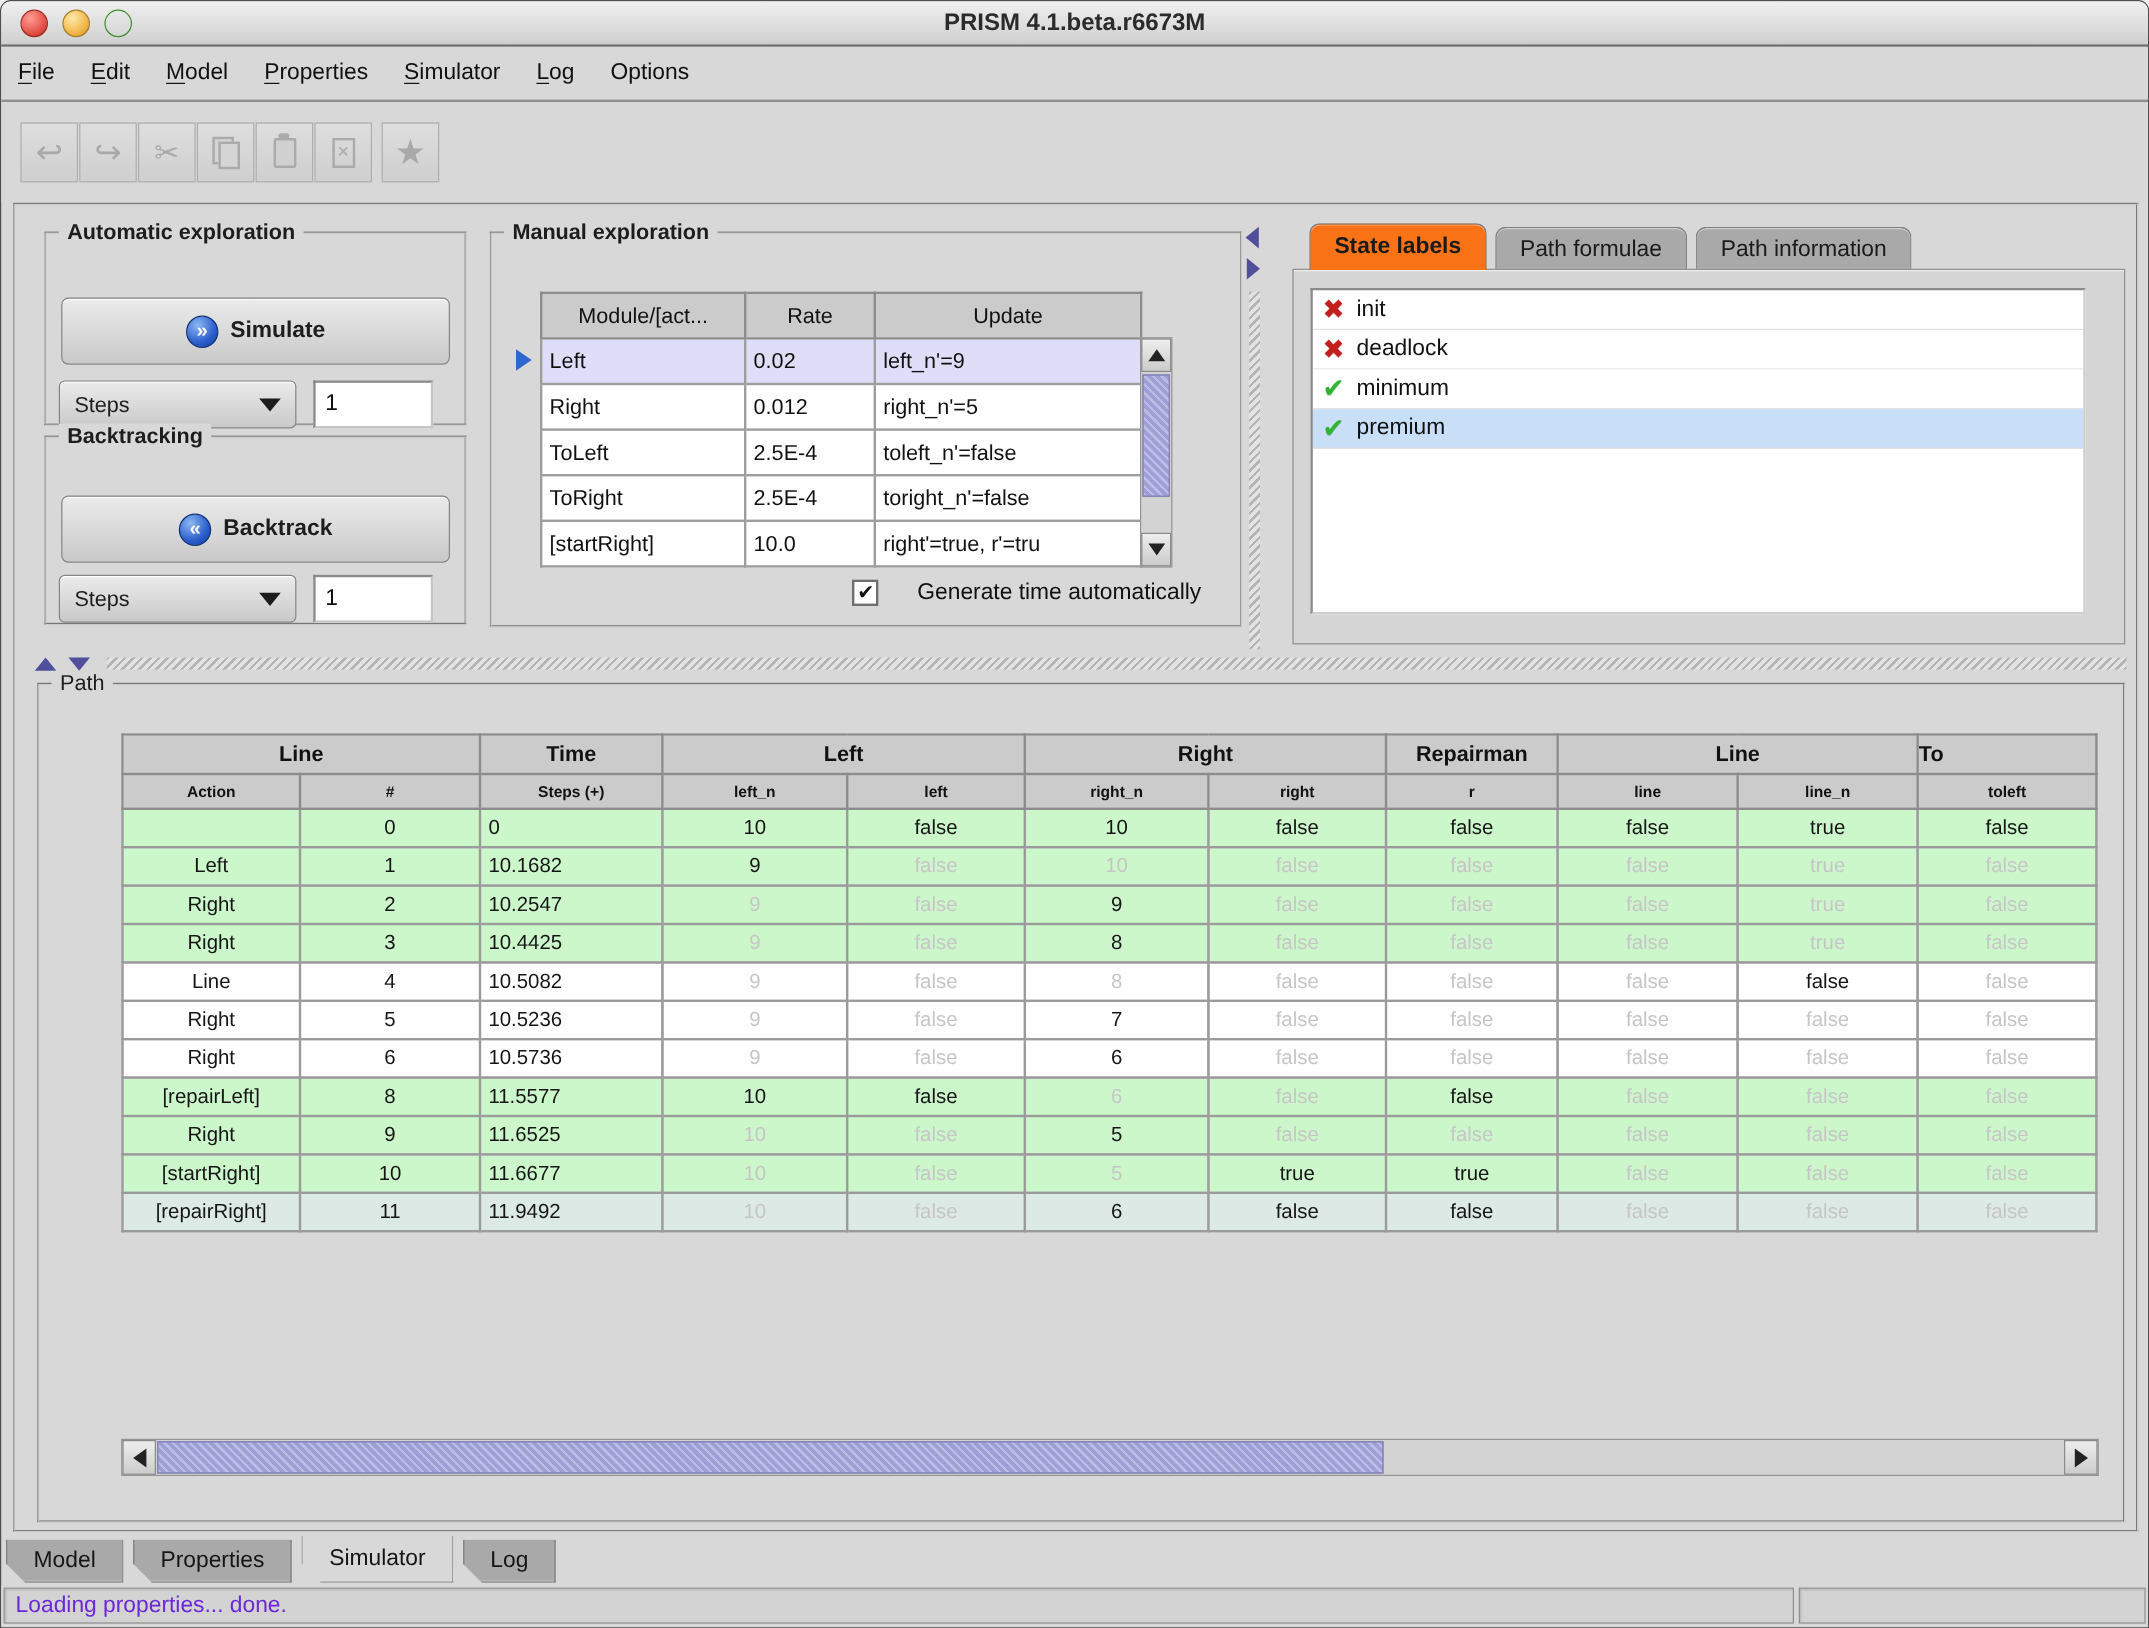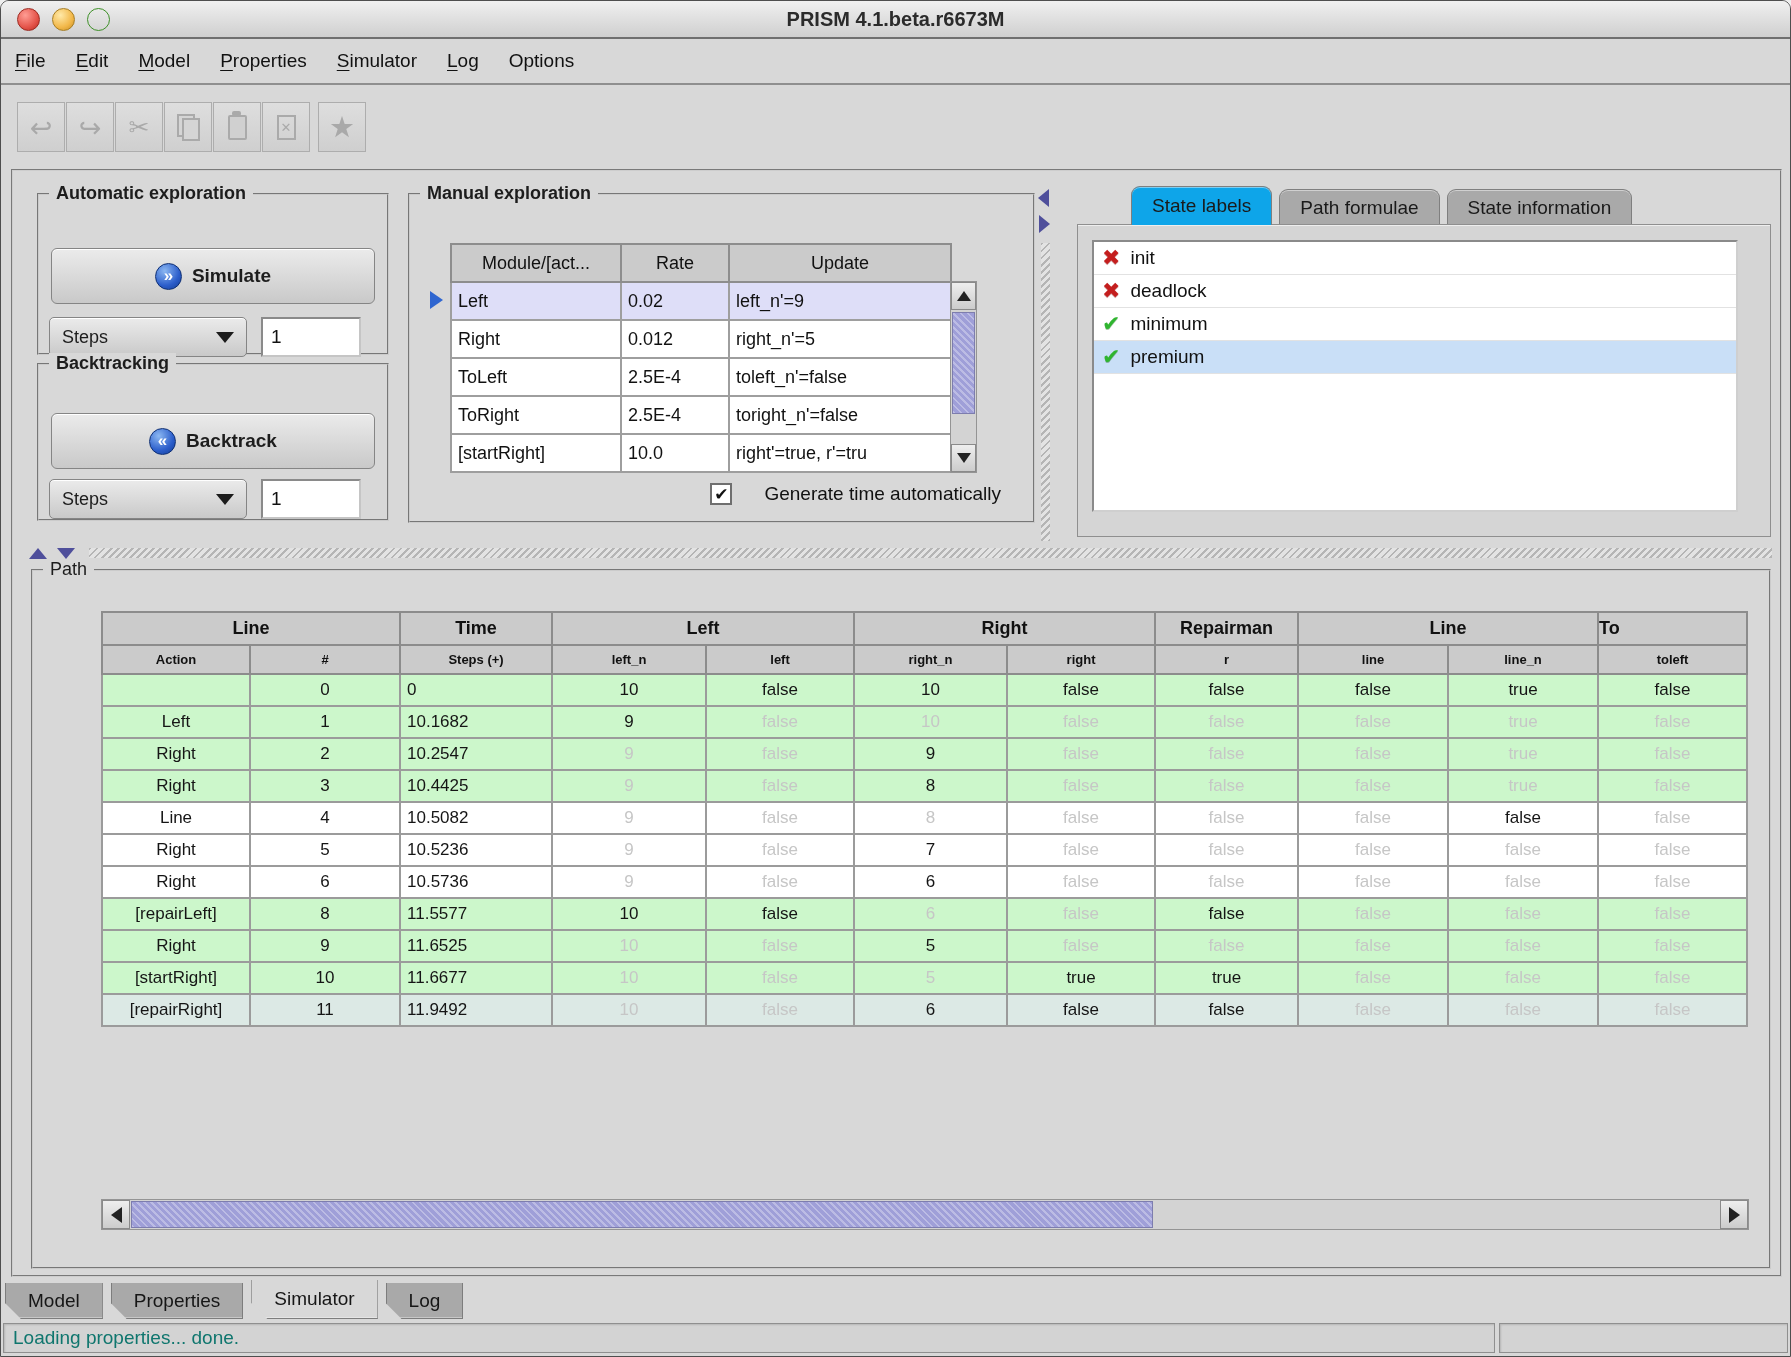--- a/index.html
+++ b/index.html
@@ -100,21 +100,21 @@
   .spl-up{border-left:9px solid transparent;border-right:9px solid transparent;border-bottom:11px solid #4f4f9b;}
   .spl-dn{border-left:9px solid transparent;border-right:9px solid transparent;border-top:11px solid #4f4f9b;}
   .spl-lt{border-top:9px solid transparent;border-bottom:9px solid transparent;border-right:11px solid #4f4f9b;}
   .spl-rt{border-top:9px solid transparent;border-bottom:9px solid transparent;border-left:11px solid #4f4f9b;}
 
   
   .st-tabs{position:absolute;left:30px;top:0;display:flex;gap:7px;height:38px;align-items:flex-end;}
   .st-tab{height:36px;padding:0 20px;display:flex;align-items:center;font-size:19px;color:#1a1a1a;
     background:#a9a9a9;border:1px solid #7f7f7f;border-bottom:none;border-radius:9px 9px 0 0;
     box-shadow:inset 0 1px 0 rgba(255,255,255,.45);}
-  .st-tab.active{background:#0ea5e9;height:39px;z-index:3;position:relative;font-weight:normal;margin-left:40px;}
+  .st-tab.active{background:#f97316;height:39px;z-index:3;position:relative;font-weight:bold;}
   .st-panel{position:absolute;left:16px;top:37px;right:6px;bottom:4px;background:#d5d5d5;
     border:1px solid #8f8f8f;box-shadow:inset 0 1px 0 #eee;z-index:1;}
   .st-list{position:absolute;left:14px;top:15px;right:32px;bottom:24px;background:#fff;
     border:2px solid #8a8a8a;border-right-color:#cfcfcf;border-bottom-color:#cfcfcf;overflow:hidden;}
   .st-item{height:33px;display:flex;align-items:center;gap:10px;padding-left:8px;font-size:19px;
     color:#111;border-bottom:1px solid #e2e2e2;background:#fff;}
   .st-item.sel{background:var(--bluesel);}
   .st-x{color:var(--bad);font-weight:bold;font-size:22px;text-shadow:0 1px 0 rgba(120,0,0,.35);}
   .st-ok{color:var(--ok);font-weight:bold;font-size:22px;text-shadow:0 1px 0 rgba(0,90,0,.35);}
 
@@ -138,21 +138,21 @@
   
   .bottom-tabs{position:absolute;left:4px;top:1278px;height:40px;display:flex;gap:8px;align-items:flex-end;}
   .b-tab{height:36px;padding:0 22px;display:flex;align-items:center;font-size:19px;color:#161616;
     background:#a9a9a9;border:1px solid #7d7d7d;border-top:none;
     clip-path:polygon(0 0,100% 0,100% 100%,16px 100%,0 calc(100% - 16px));
     box-shadow:inset 0 -1px 0 rgba(255,255,255,.35);}
   .b-tab.active{background:#d8d8d8;height:39px;}
   .statusbar{position:absolute;left:0;top:1320px;width:100%;height:34px;background:var(--bg);}
   .status-cell{position:absolute;top:2px;height:30px;background:#d3d3d3;border:1px solid #8f8f8f;
     box-shadow:inset 1px 1px 2px rgba(0,0,0,.14);display:flex;align-items:center;padding-left:9px;
-    font-size:19px;color:#0f766e;}
+    font-size:19px;color:#6d28d9;}
 </style>
 </head>
 <body>
 
 <div class="window">
 
   <div class="titlebar">
     <div class="lights">
       <div class="light red"></div>
       <div class="light yellow"></div>
@@ -291,21 +291,21 @@
     <div style="position:absolute;left:1023px;top:12px;width:18px;height:358px;">
       <div class="spl-tri spl-lt" style="margin:6px 0 8px 2px;"></div>
       <div class="spl-tri spl-rt" style="margin:0 0 10px 3px;"></div>
       <div class="splitter-dots" style="position:absolute;left:5px;top:60px;width:9px;bottom:0;"></div>
     </div>
 
     <div style="position:absolute;left:1048px;top:16px;width:716px;height:354px;">
       <div class="st-tabs">
           <div class="st-tab active">State labels</div>
           <div class="st-tab">Path formulae</div>
-          <div class="st-tab">State information</div>
+          <div class="st-tab">Path information</div>
         </div>
       <div class="st-panel">
         <div class="st-list">
             <div class="st-item">
               <span class="st-x">✖</span>
               <span>init</span>
             </div>
             <div class="st-item">
               <span class="st-x">✖</span>
               <span>deadlock</span>

